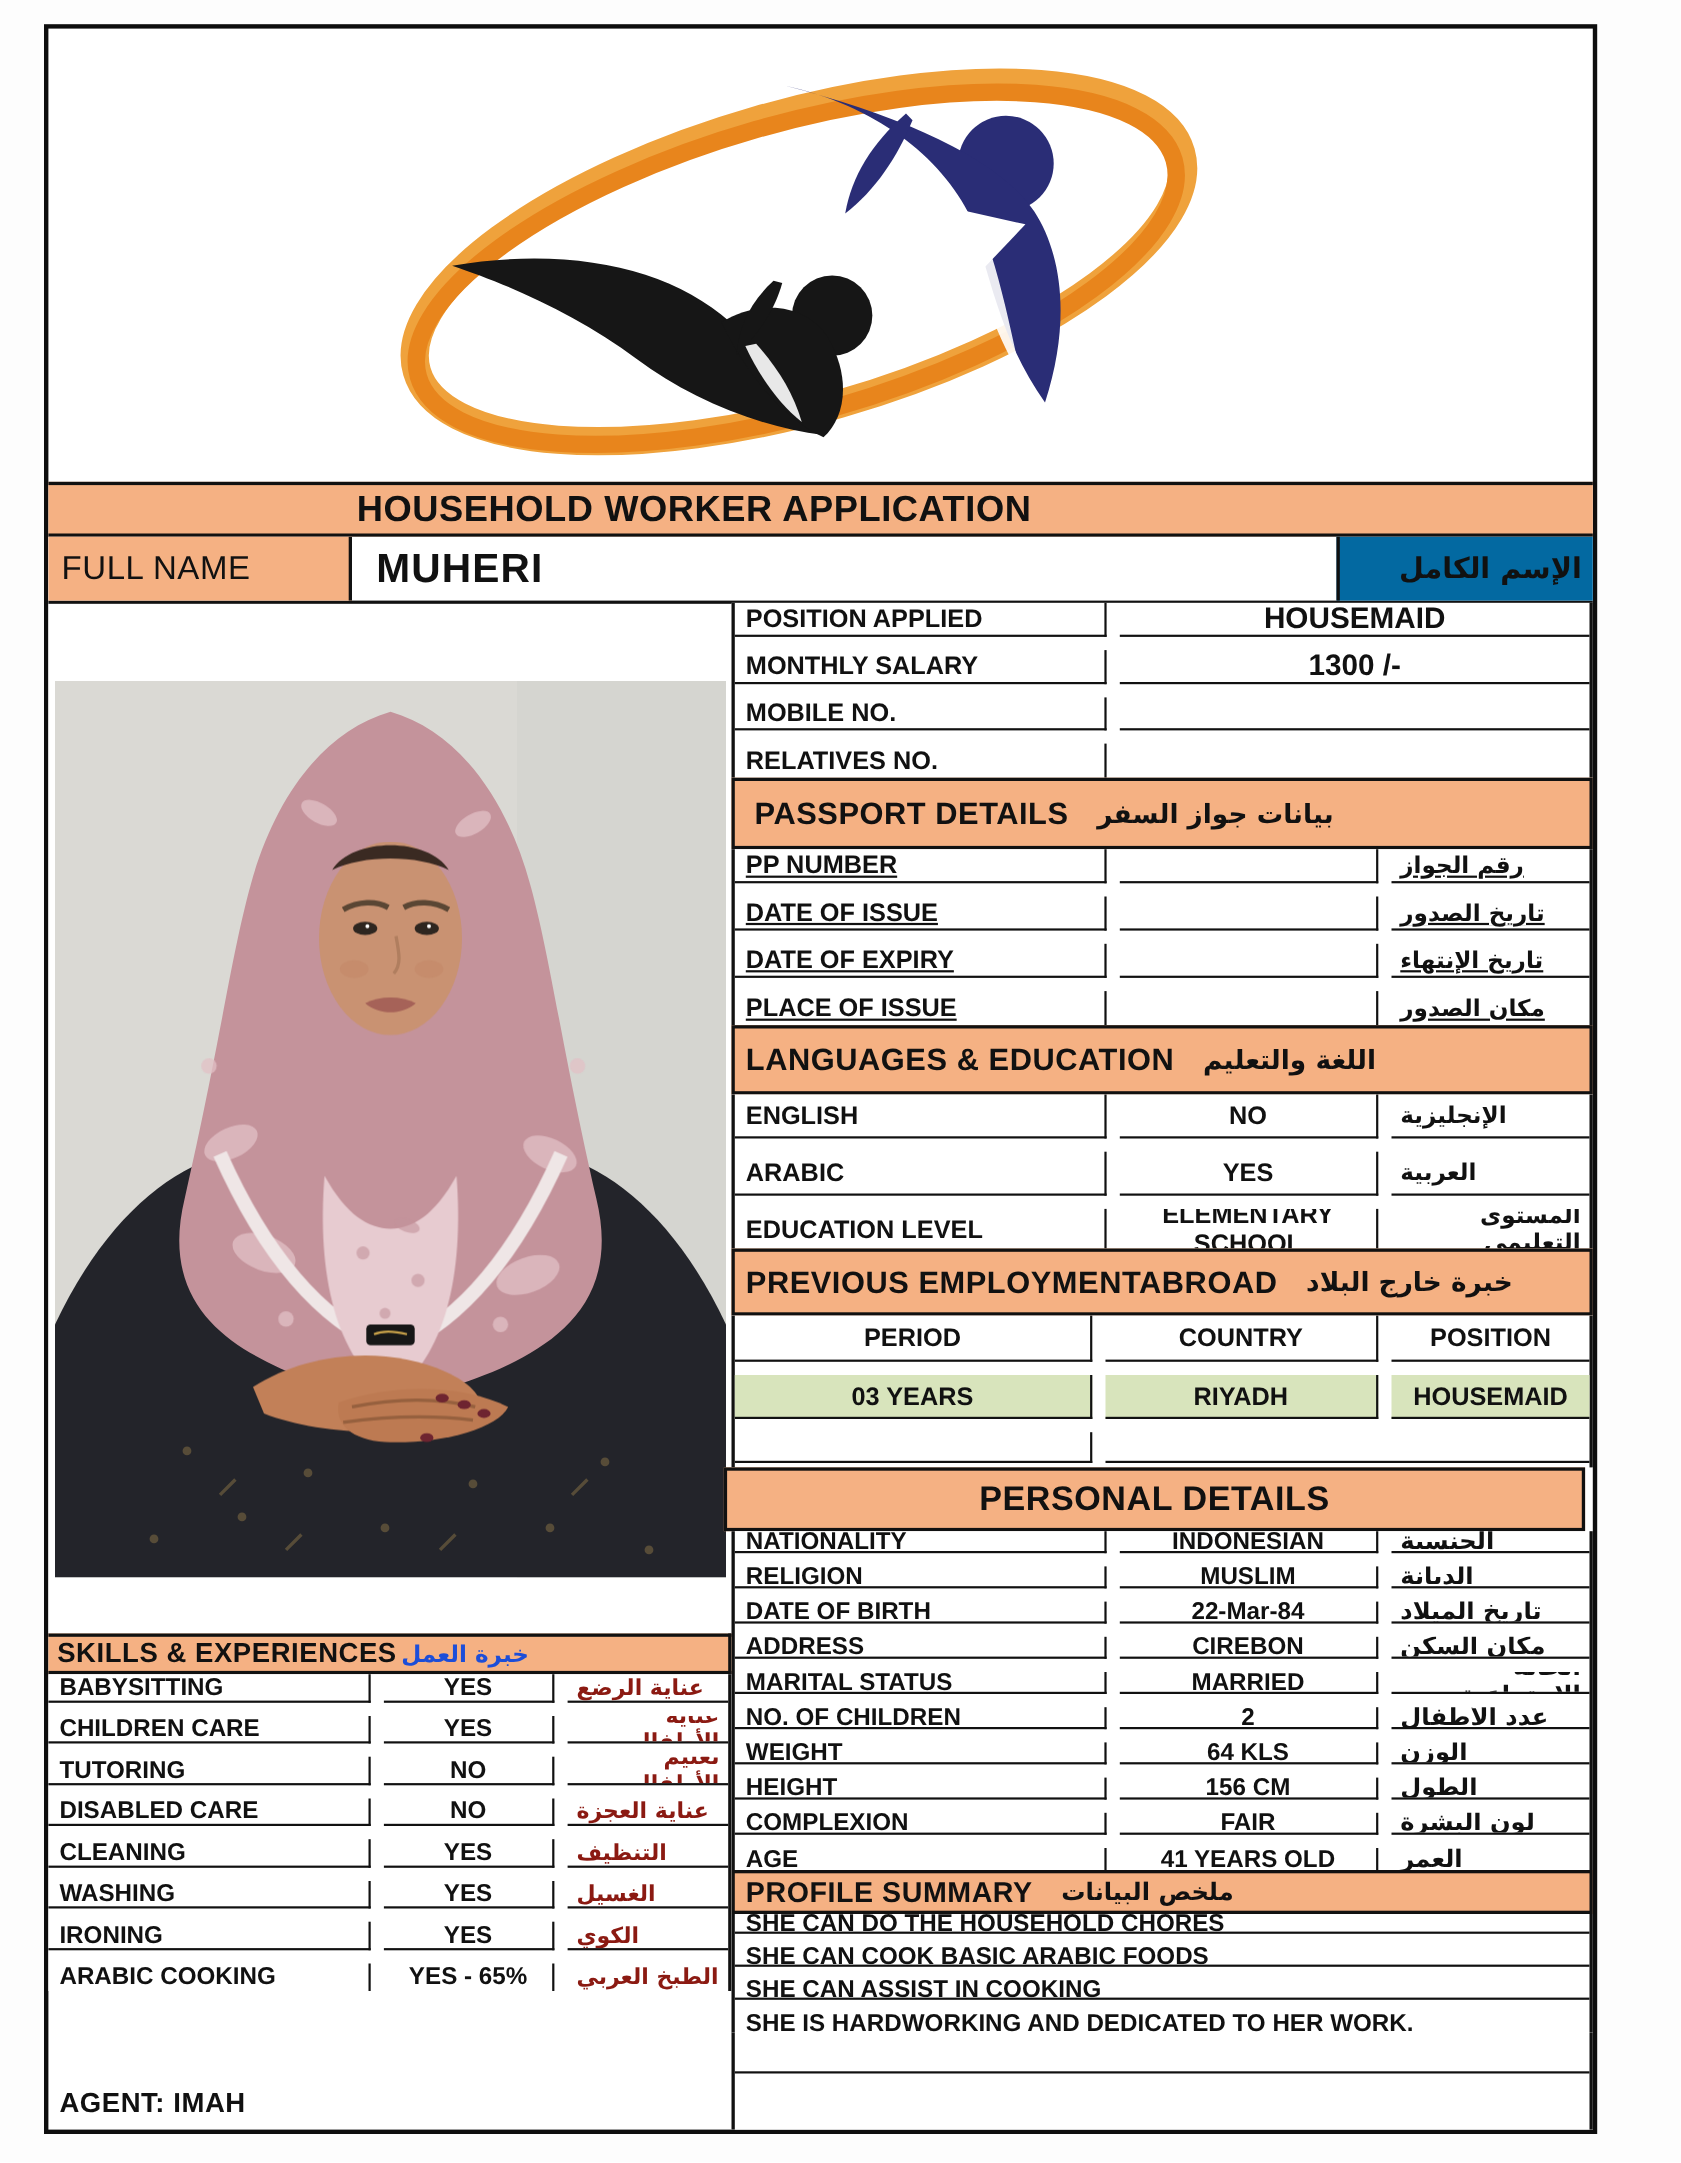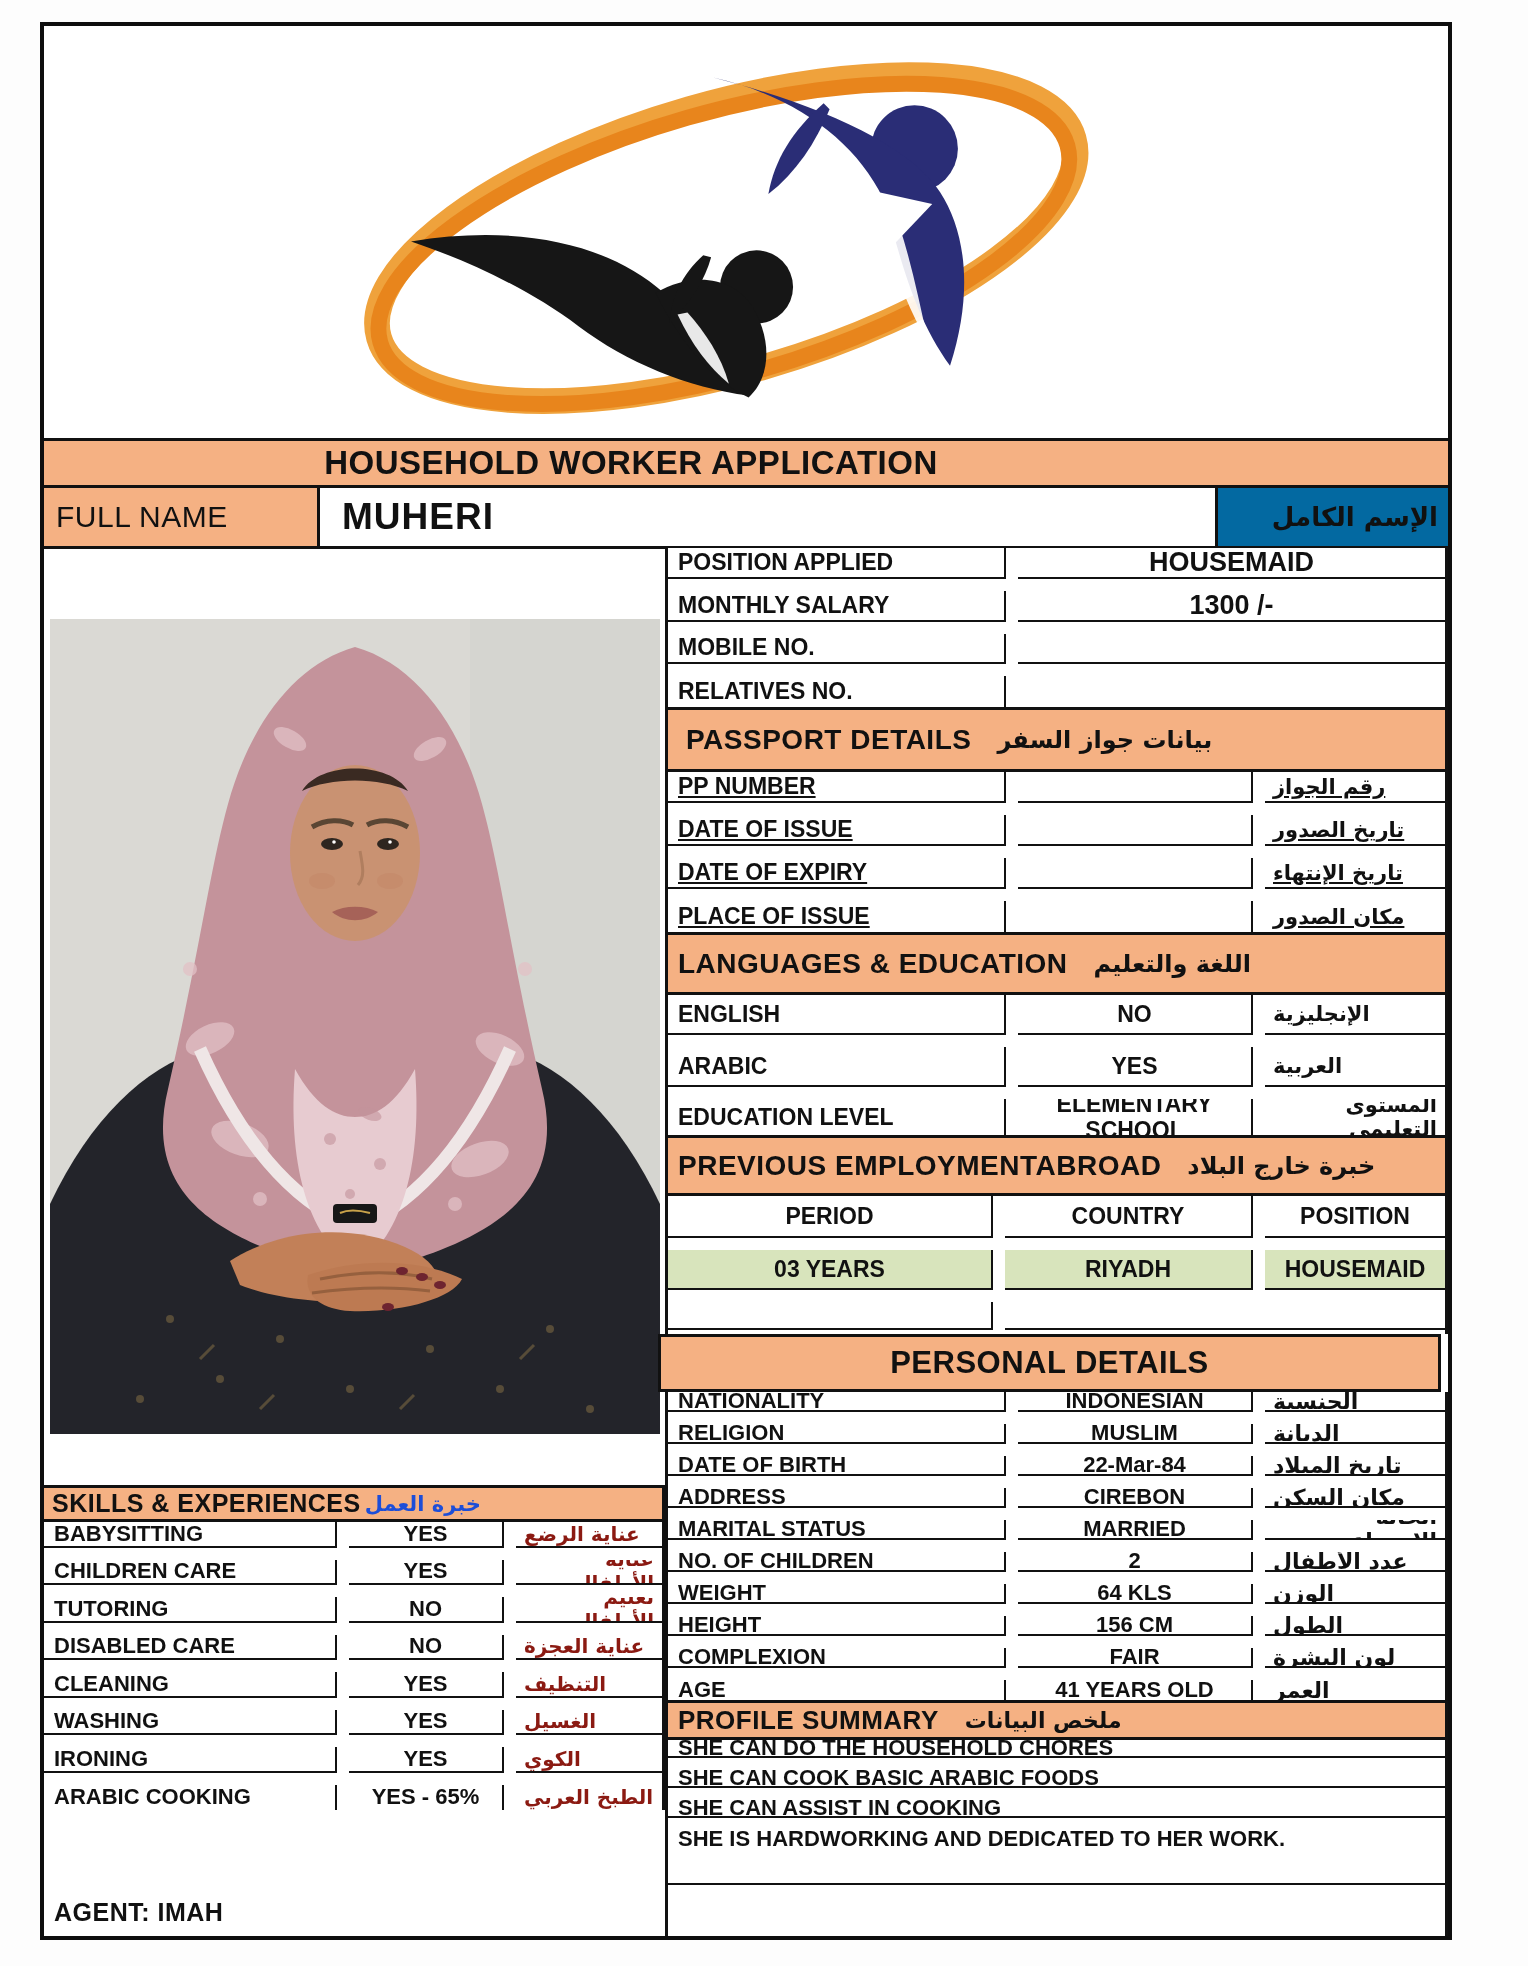--- a/index.html
+++ b/index.html
@@ -44,23 +44,23 @@
   .pp-band{left:665px;top:707px;width:783px;height:65px;padding-left:18px;}
   .pp-tbl{left:665px;top:772px;width:783px;height:160px;grid-template-columns:338px 235px 1fr;grid-auto-rows:1fr;text-decoration:underline;}
   .lang-band{left:665px;top:932px;width:783px;height:63px;}
   .lang-tbl{left:665px;top:995px;width:783px;height:140px;grid-template-columns:338px 235px 1fr;grid-template-rows:40px 40px 1fr;}
   .emp-band{left:665px;top:1135px;width:783px;height:61px;}
   .emp-tbl{left:665px;top:1196px;width:783px;height:138px;grid-template-columns:325px 248px 1fr;grid-template-rows:42px 40px 28px 1fr;}
   .per-band{left:658px;top:1334px;width:783px;height:58px;justify-content:center;padding-left:0;}
   .per-band .en{font-size:31px;}
   .per-tbl{left:665px;top:1392px;width:783px;height:308px;grid-template-columns:338px 235px 1fr;grid-auto-rows:1fr;}
   .per-tbl .c{font-size:22px;}
-  .pro-band{left:665px;top:1700px;width:783px;height:40px;gap:26px;}
+  .pro-band{left:665px;top:1700px;width:783px;height:40px;gap:2px;}
   .pro-band .en{font-size:26px;}
-  .pro-band .ar{font-size:22px;}
+  .pro-band .ar{font-size:22px;margin-left:24px;}
   .pro-tbl{left:665px;top:1740px;width:783px;height:108px;grid-template-columns:1fr;grid-auto-rows:1fr;}
   .pro-tbl .c{font-size:22px;}
   .end-tbl{left:665px;top:1848px;width:783px;height:88px;grid-template-columns:1fr;grid-template-rows:37px 1fr;}
   
   .photo-cell{left:44px;top:549px;width:621px;height:936px;background:#fff;}
   .photo-cell svg{position:absolute;left:6px;top:70px;}
   .sk-band{left:44px;top:1485px;width:621px;height:37px;border-left:none;padding-left:8px;gap:4px;}
   .sk-band .en{font-size:25px;}
   .sk-band .ar{font-size:21px;color:#1d4ed8;}
   .sk-tbl{left:44px;top:1522px;width:621px;height:288px;grid-template-columns:293px 155px 1fr;grid-auto-rows:1fr;border-left:none;}

